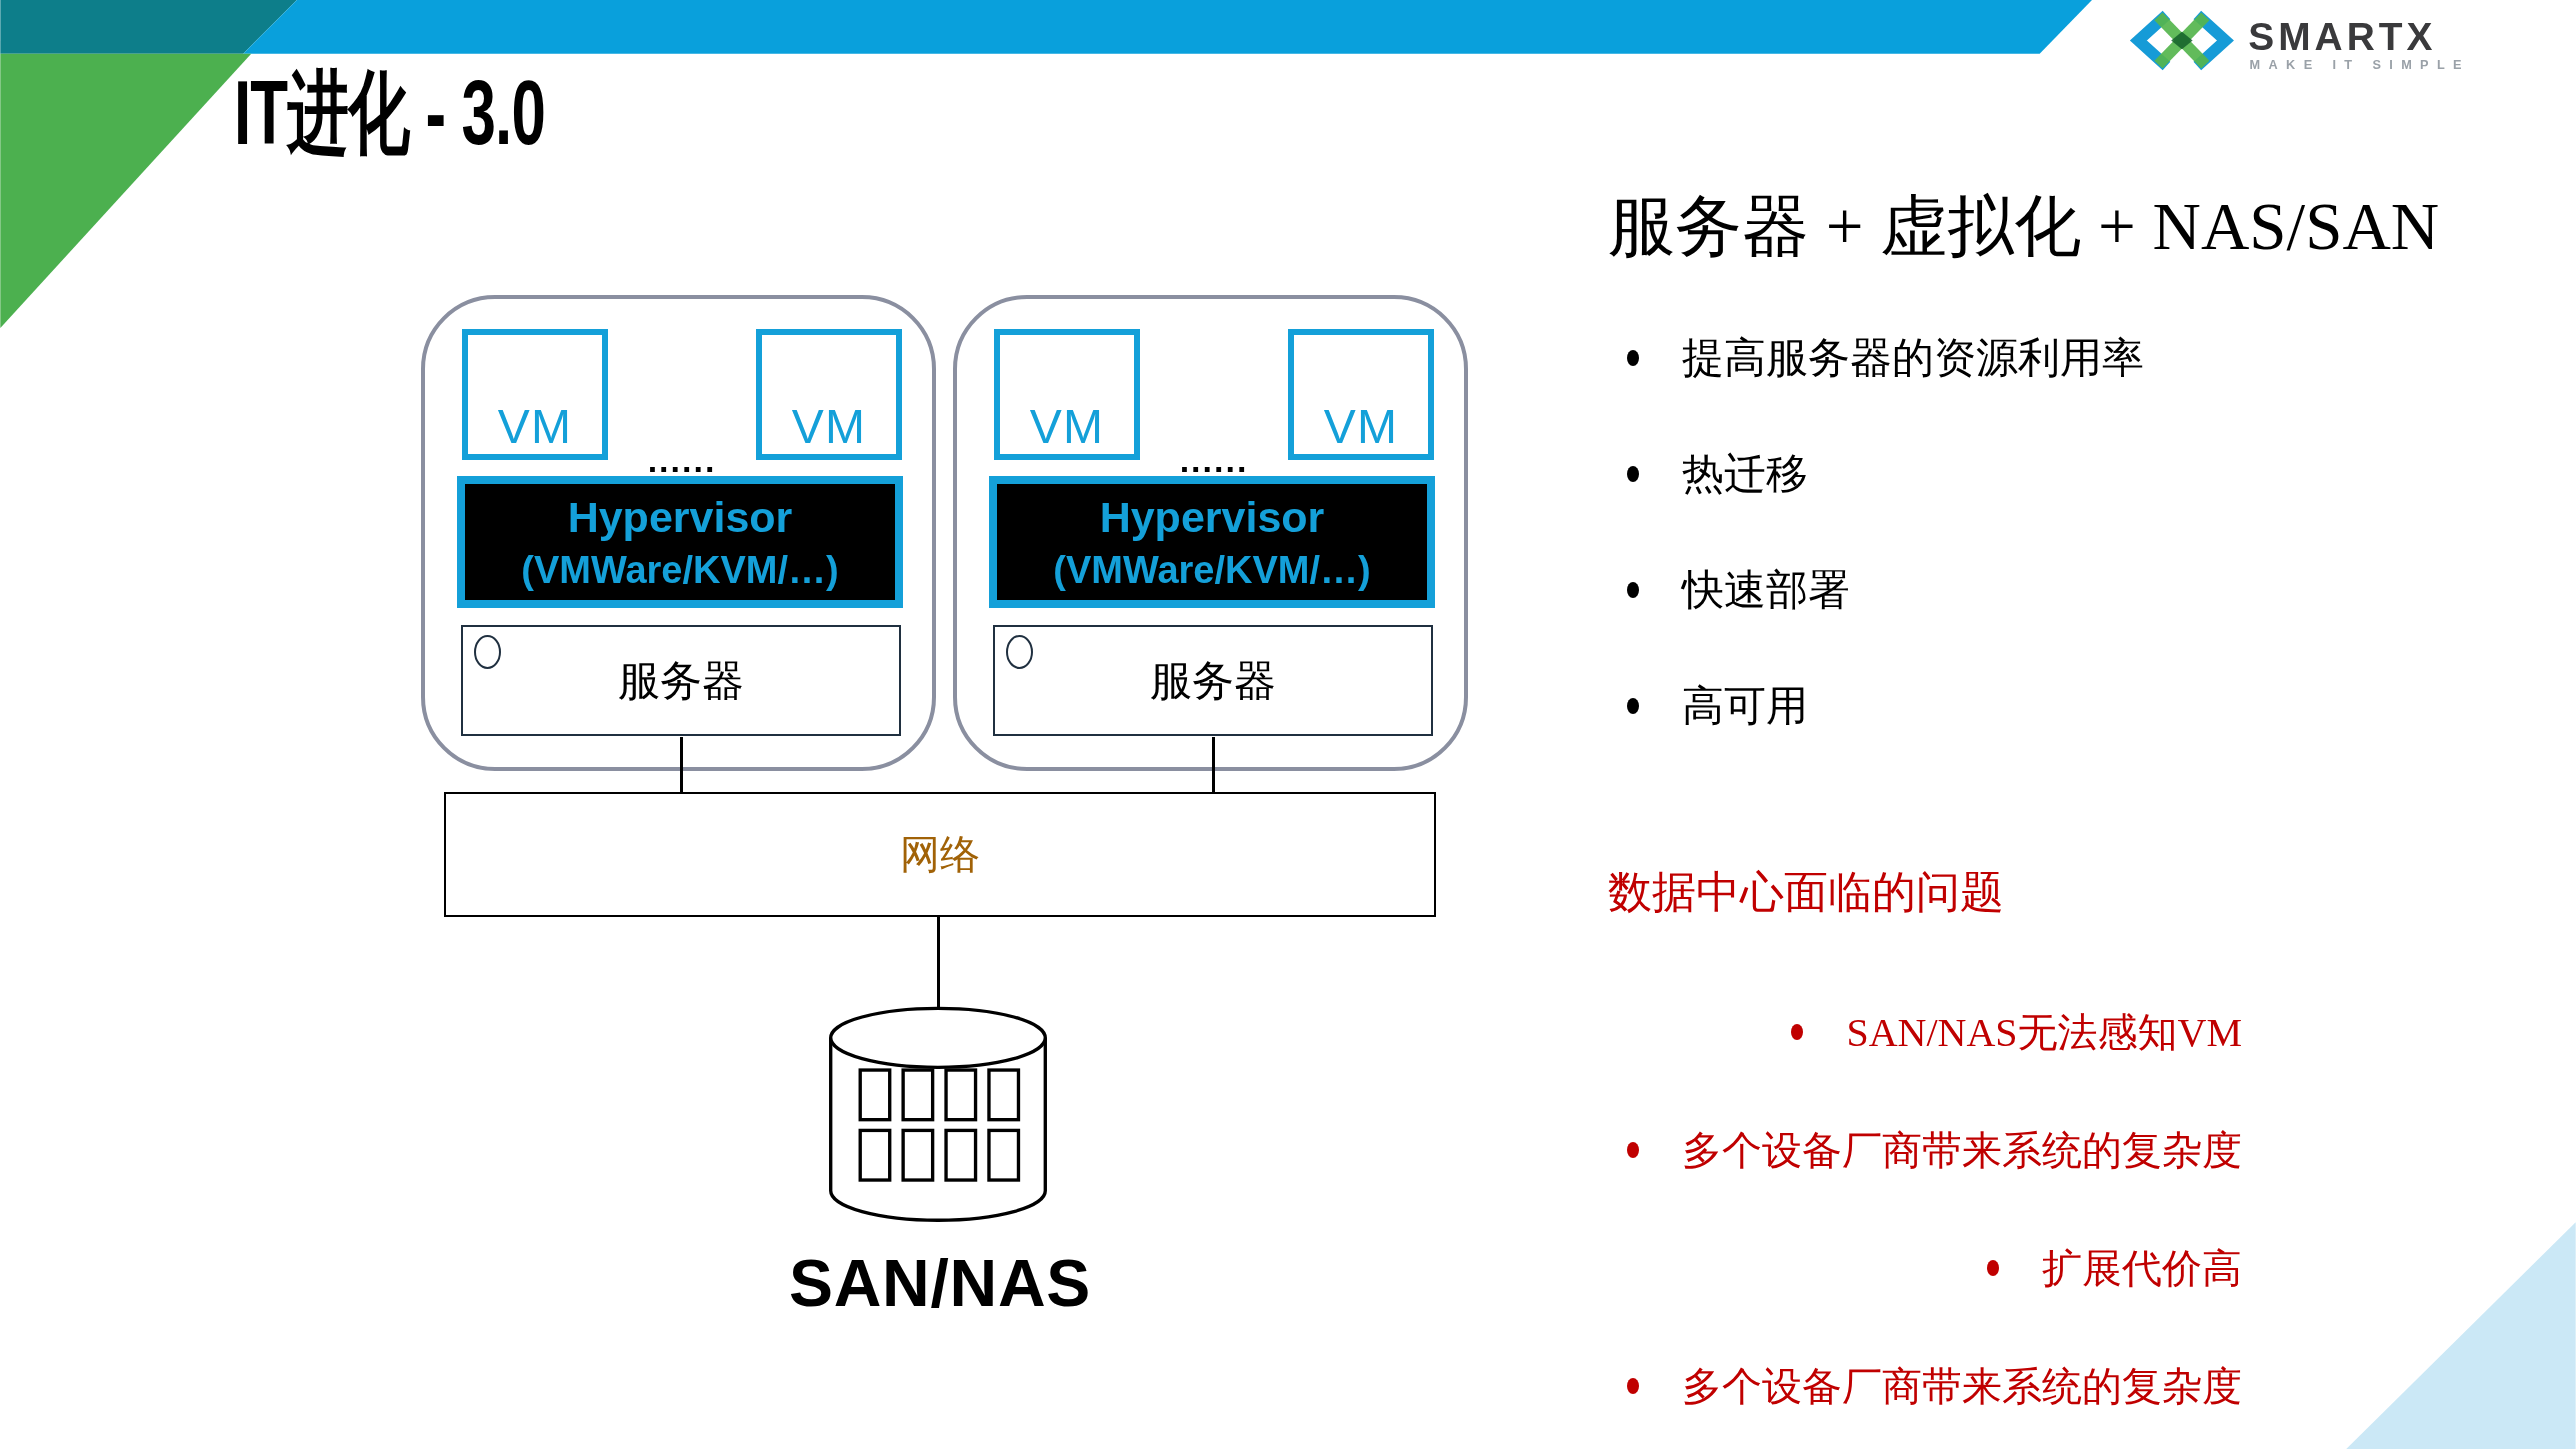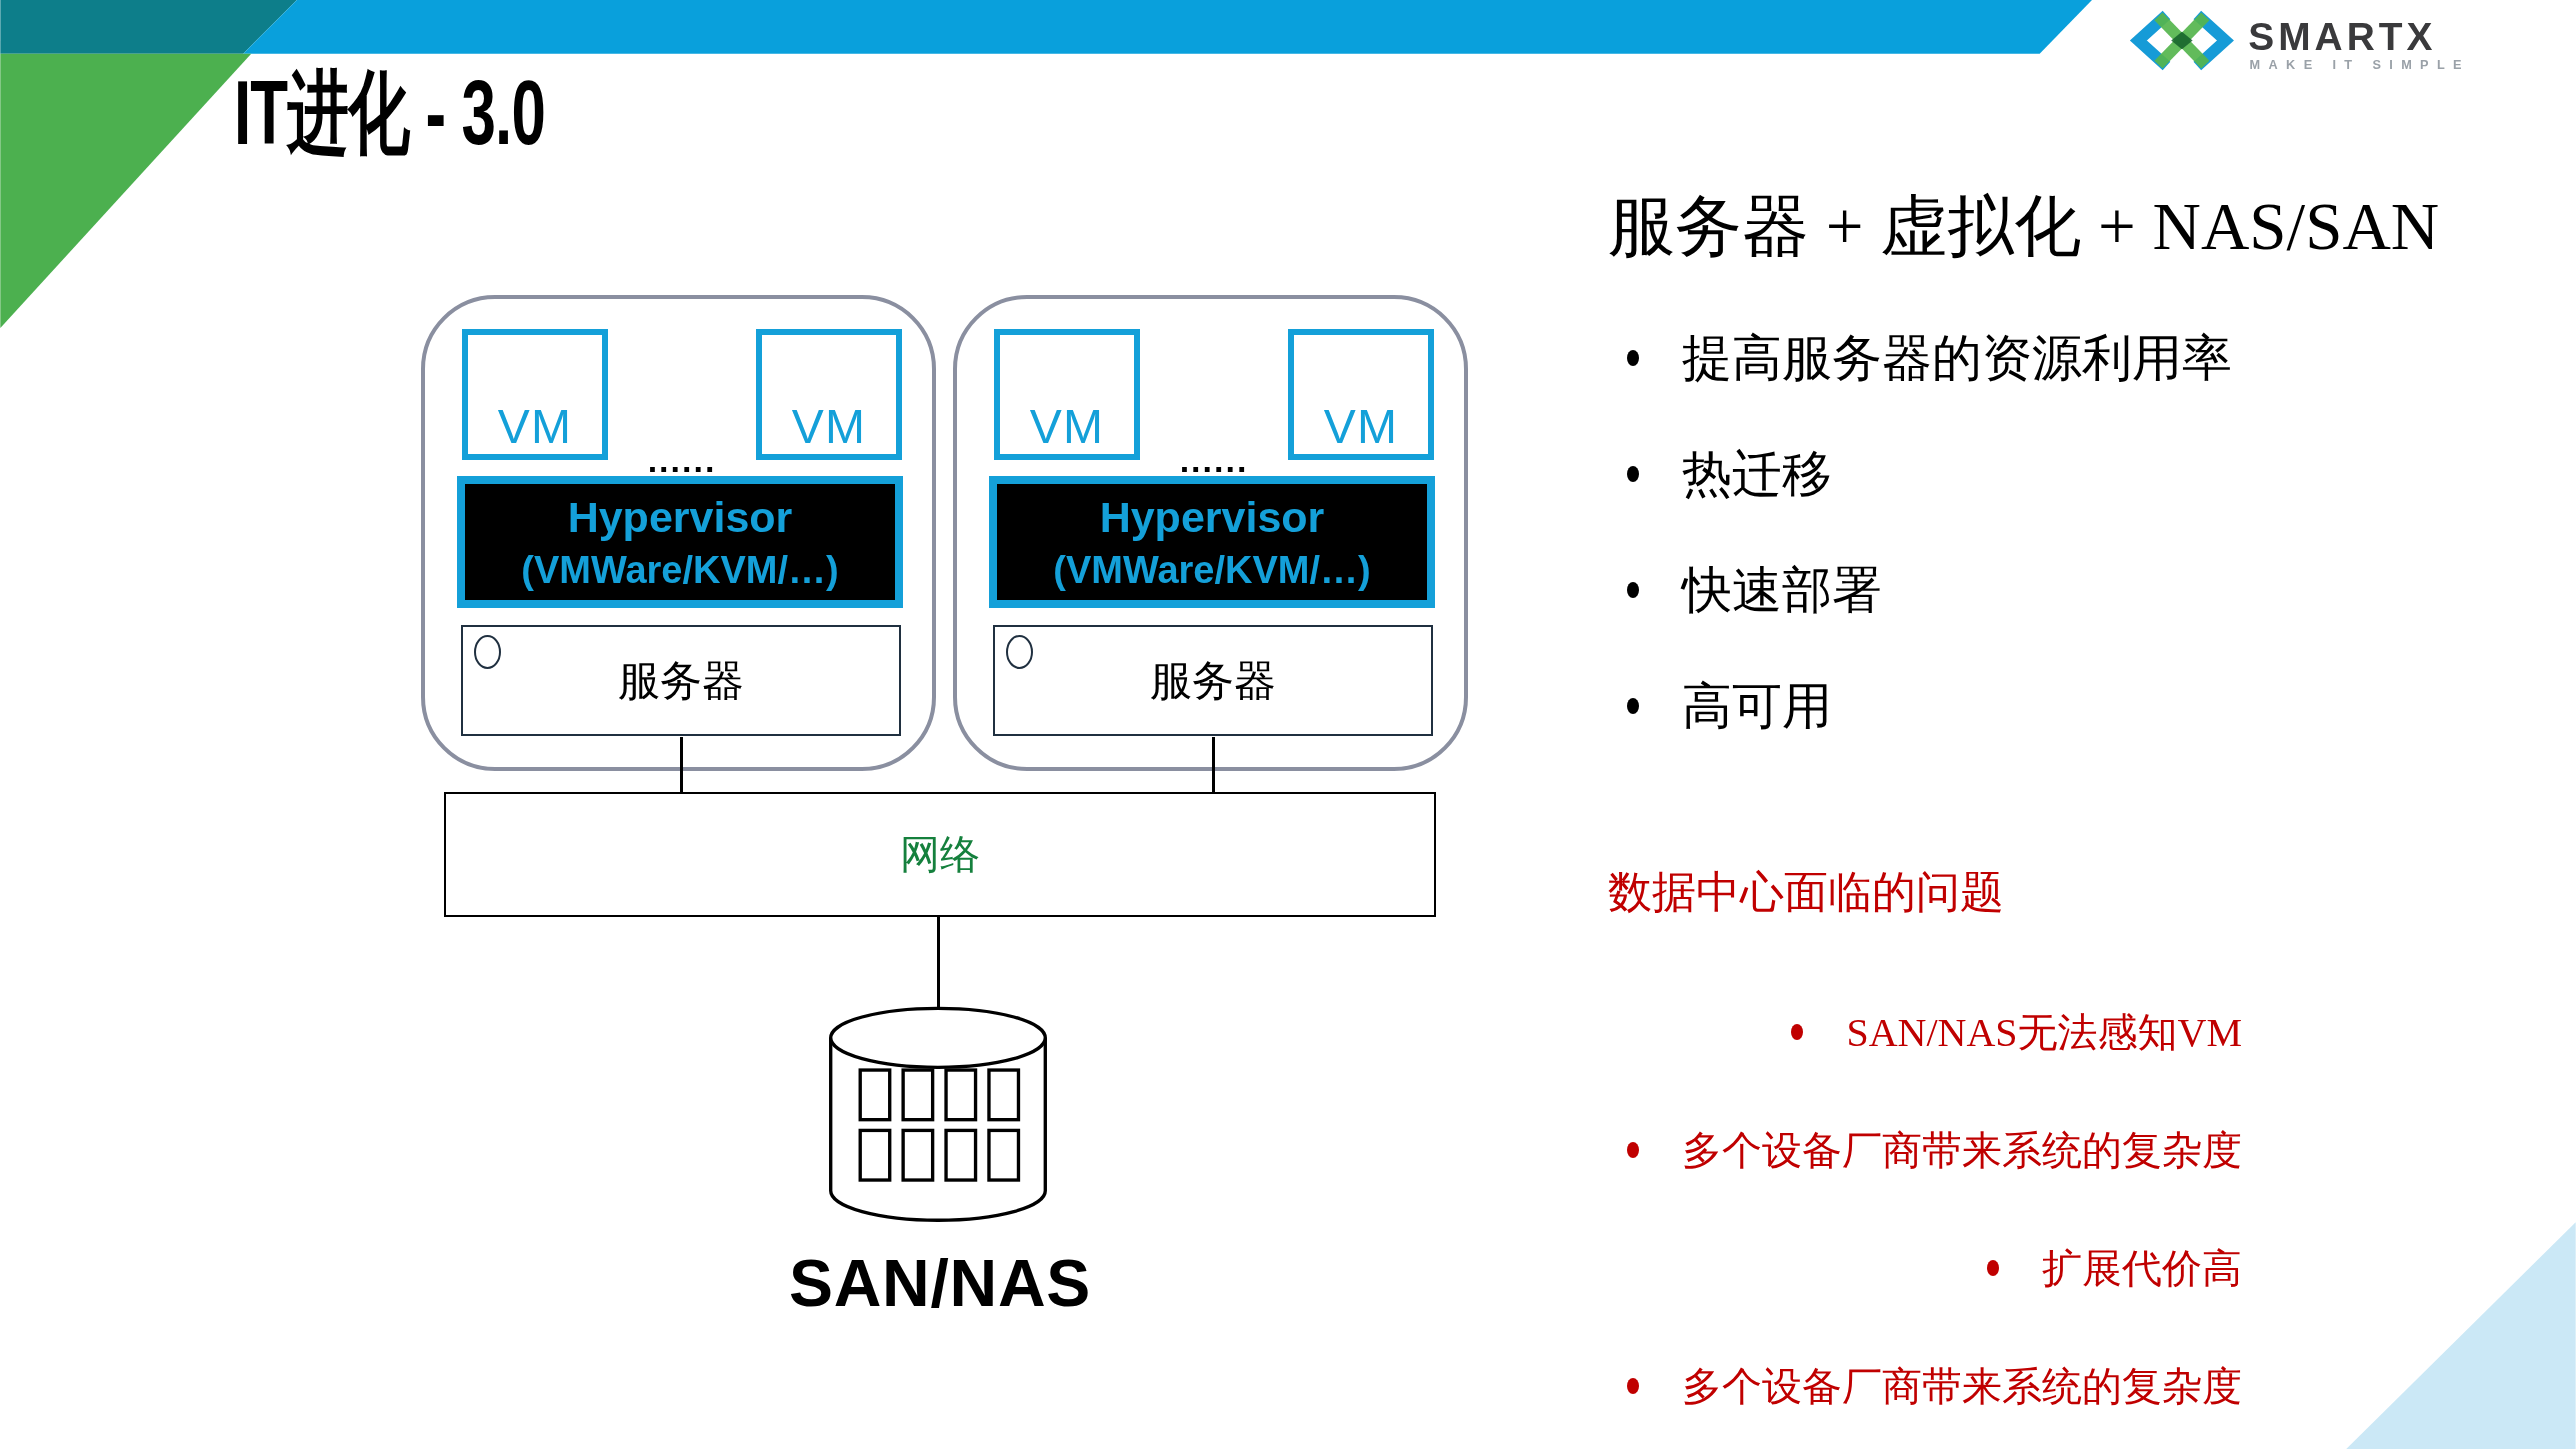--- a/index.html
+++ b/index.html
@@ -44,36 +44,36 @@
     box-sizing:border-box;display:flex;align-items:center;justify-content:center;
     font-size:42px;color:#000;font-family:"Liberation Serif",serif;
   }
   .srv-ellipse{
     position:absolute;left:10.7px;top:8px;width:27px;height:34px;
     border:2.7px solid #203040;border-radius:50%;box-sizing:border-box;background:#fff;
   }
   .netbox{
     left:444px;top:792px;width:992px;height:125px;border:2.7px solid #000;background:#fff;
     box-sizing:border-box;display:flex;align-items:center;justify-content:center;
-    font-size:40px;color:#15803d;font-family:"Liberation Serif",serif;
+    font-size:40px;color:#a16207;font-family:"Liberation Serif",serif;
   }
   .vline{width:2.7px;background:#000;}
   .storage-label{
     left:752px;top:1245px;width:376px;text-align:center;font-size:66px;
     font-weight:bold;color:#000;letter-spacing:0.7px;
   }
   
   .benefits-heading{
     left:1608px;top:181px;width:939px;font-size:67px;color:#000;
     font-family:"Liberation Serif",serif;white-space:nowrap;
   }
   .bullet-list{list-style:none;margin:0;padding:0;}
   .bullet-list li{
     display:flex;align-items:center;height:54px;margin:0 0 62px 0;
-    font-size:50px;color:#000;font-family:"Liberation Serif",serif;white-space:nowrap;
+    font-size:42px;color:#000;font-family:"Liberation Serif",serif;white-space:nowrap;
   }
   .bullet-dot{
     flex:0 0 auto;width:12px;height:16px;border-radius:50%;background:#000;
     margin-right:43px;
   }
   .problems-heading{
     left:1608px;top:863px;width:939px;font-size:44px;color:#c00000;
     font-family:"Liberation Serif",serif;white-space:nowrap;
   }
   .problems .bullet-list li{color:#c00000;font-size:40px;margin-bottom:64px;justify-content:flex-end;}

